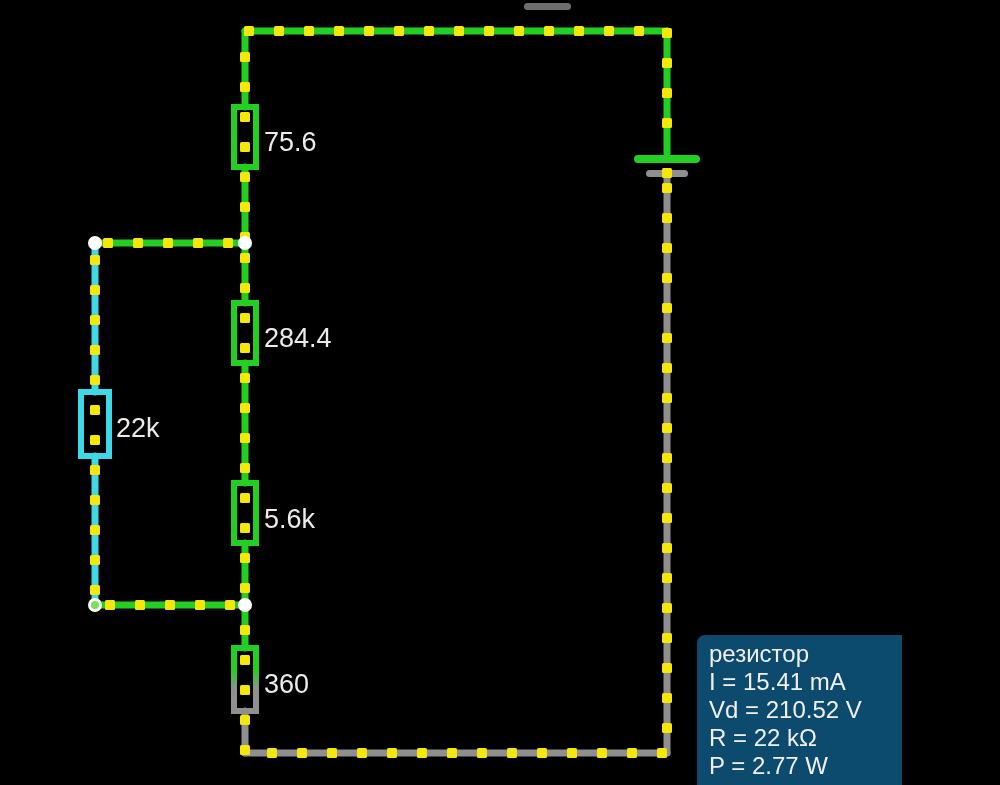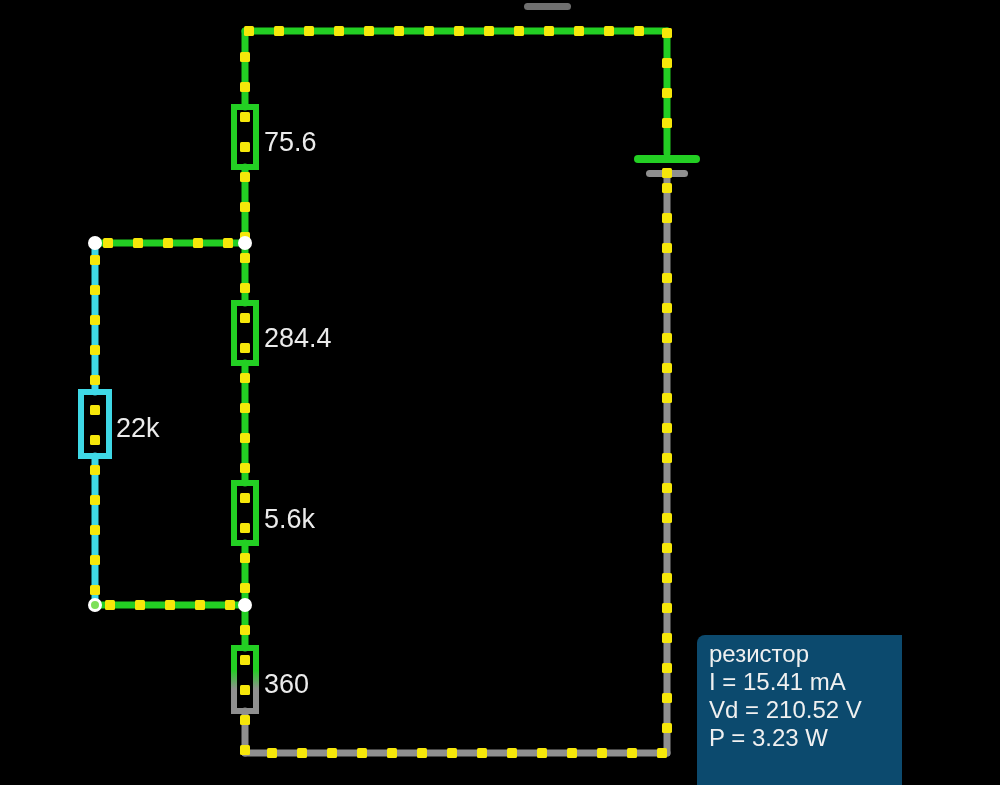--- a/index.html
+++ b/index.html
@@ -155,15 +155,16 @@
       <text x="116" y="437" fill="#ebebeb" font-size="27">22k</text>
       <circle cx="95" cy="243" r="7" fill="#ffffff"></circle>
       <circle cx="245" cy="243" r="7" fill="#ffffff"></circle>
       <circle cx="95" cy="605" r="5.5" fill="#7de05a" stroke="#ffffff" stroke-width="3"></circle>
       <circle cx="245" cy="605" r="7" fill="#ffffff"></circle>
     </svg>
   <div class="info-panel">
     <div>резистор</div>
     <div>I = 15.41 mA</div>
     <div>Vd = 210.52 V</div>
-    <div>P = 3.23 W</div>
+    <div>R = 22 kΩ</div>
+    <div>P = 2.77 W</div>
   </div>
 </div>
 
 </body></html>

